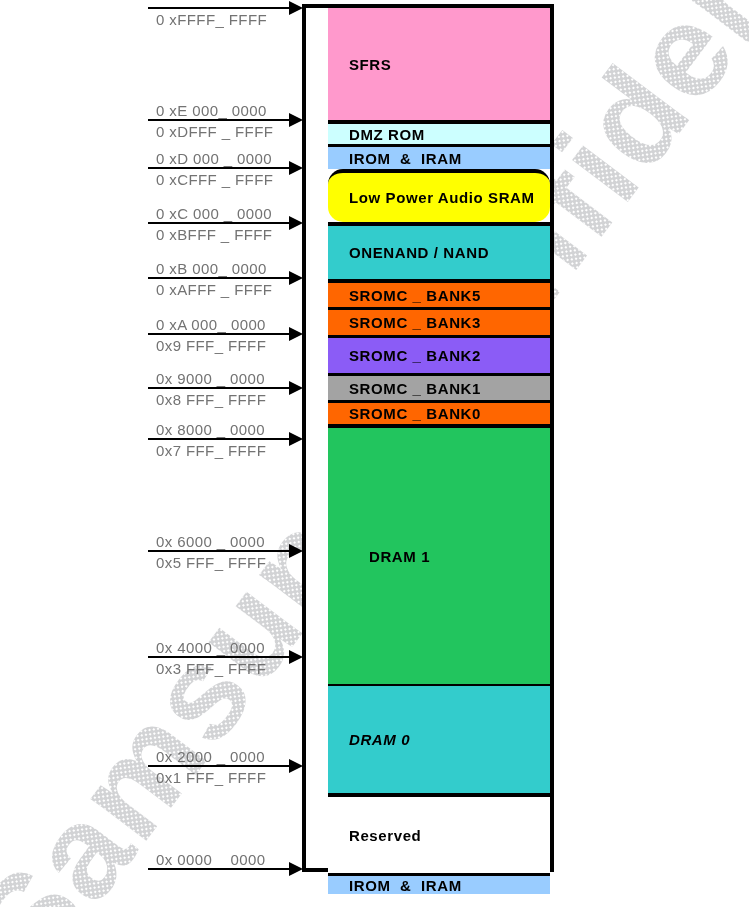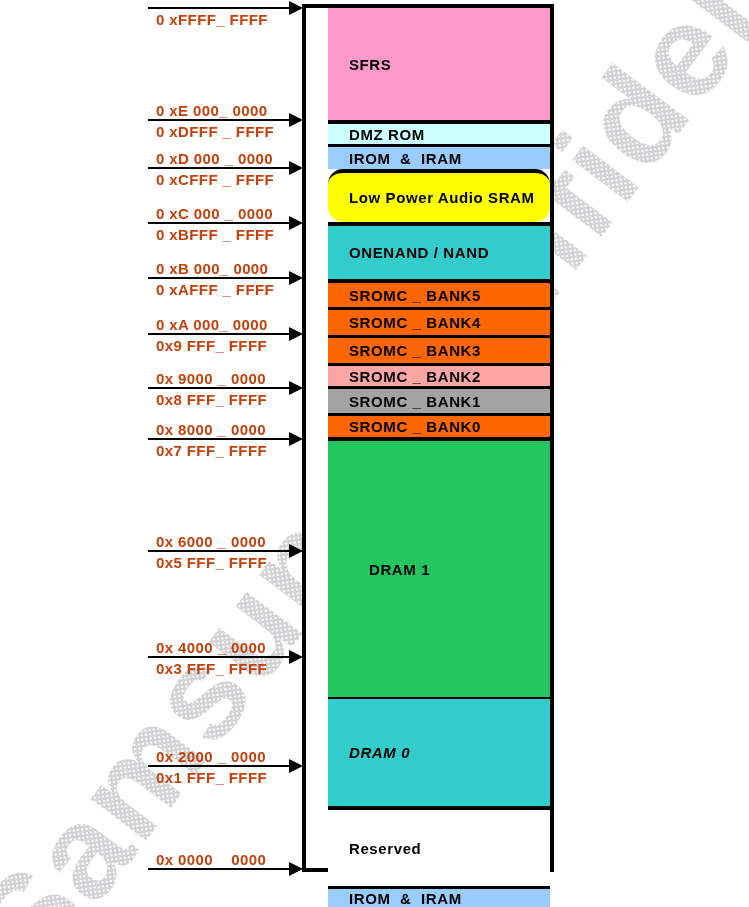--- a/index.html
+++ b/index.html
@@ -86,22 +86,22 @@
     left:141px;top:-7px;
     width:0;height:0;
     border-left:14px solid #000;
     border-top:7px solid transparent;
     border-bottom:7px solid transparent;
   }
   .addr{
     position:absolute;
     left:8px;
     font-size:15px;
-    font-weight:bold;
-    color:#c2410c;
+    font-weight:normal;
+    color:#737373;
     letter-spacing:0.4px;
     white-space:pre;
     line-height:17px;
   }
   .addr.above{bottom:1px;}
   .addr.below{top:3px;}
 </style>
 </head>
 <body>
 
@@ -121,26 +121,23 @@
       <div class="block thick-top" style="height: 53px; background: rgb(255, 255, 0); border-radius: 15px;">
         <span class="block-label">Low Power Audio SRAM</span>
       </div>
       <div class="block thick-top" style="height: 57px; background: rgb(51, 204, 204);">
         <span class="block-label">ONENAND / NAND</span>
       </div>
       <div class="block thick-top" style="height: 28px; background: rgb(255, 102, 0);">
         <span class="block-label">SROMC _ BANK5</span>
       </div>
       <div class="block" style="height: 28px; background: rgb(255, 102, 0);">
-        <span class="block-label">SROMC _ BANK4</span>
-      </div>
-      <div class="block" style="height: 28px; background: rgb(255, 102, 0);">
         <span class="block-label">SROMC _ BANK3</span>
       </div>
-      <div class="block" style="height: 23px; background: #fca5a5;">
+      <div class="block" style="height: 38px; background: #8b5cf6;">
         <span class="block-label">SROMC _ BANK2</span>
       </div>
       <div class="block" style="height: 27px; background: #a3a3a3;">
         <span class="block-label">SROMC _ BANK1</span>
       </div>
       <div class="block" style="height: 24px; background: rgb(255, 102, 0);">
         <span class="block-label">SROMC _ BANK0</span>
       </div>
       <div class="block thick-top" style="height: 260px; background: #22c55e; padding-left: 20px;">
         <span class="block-label">DRAM 1</span>

